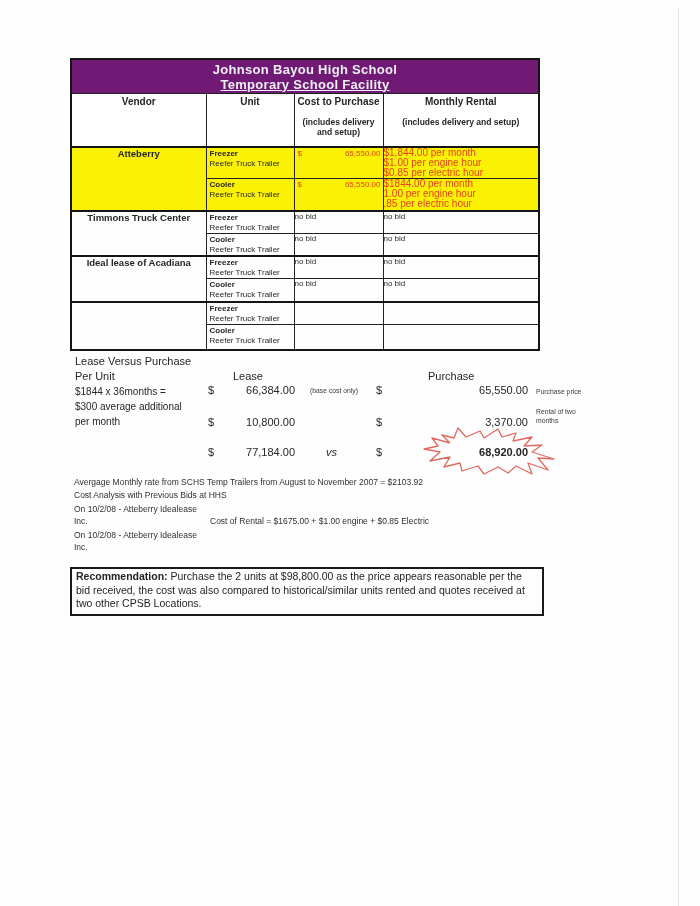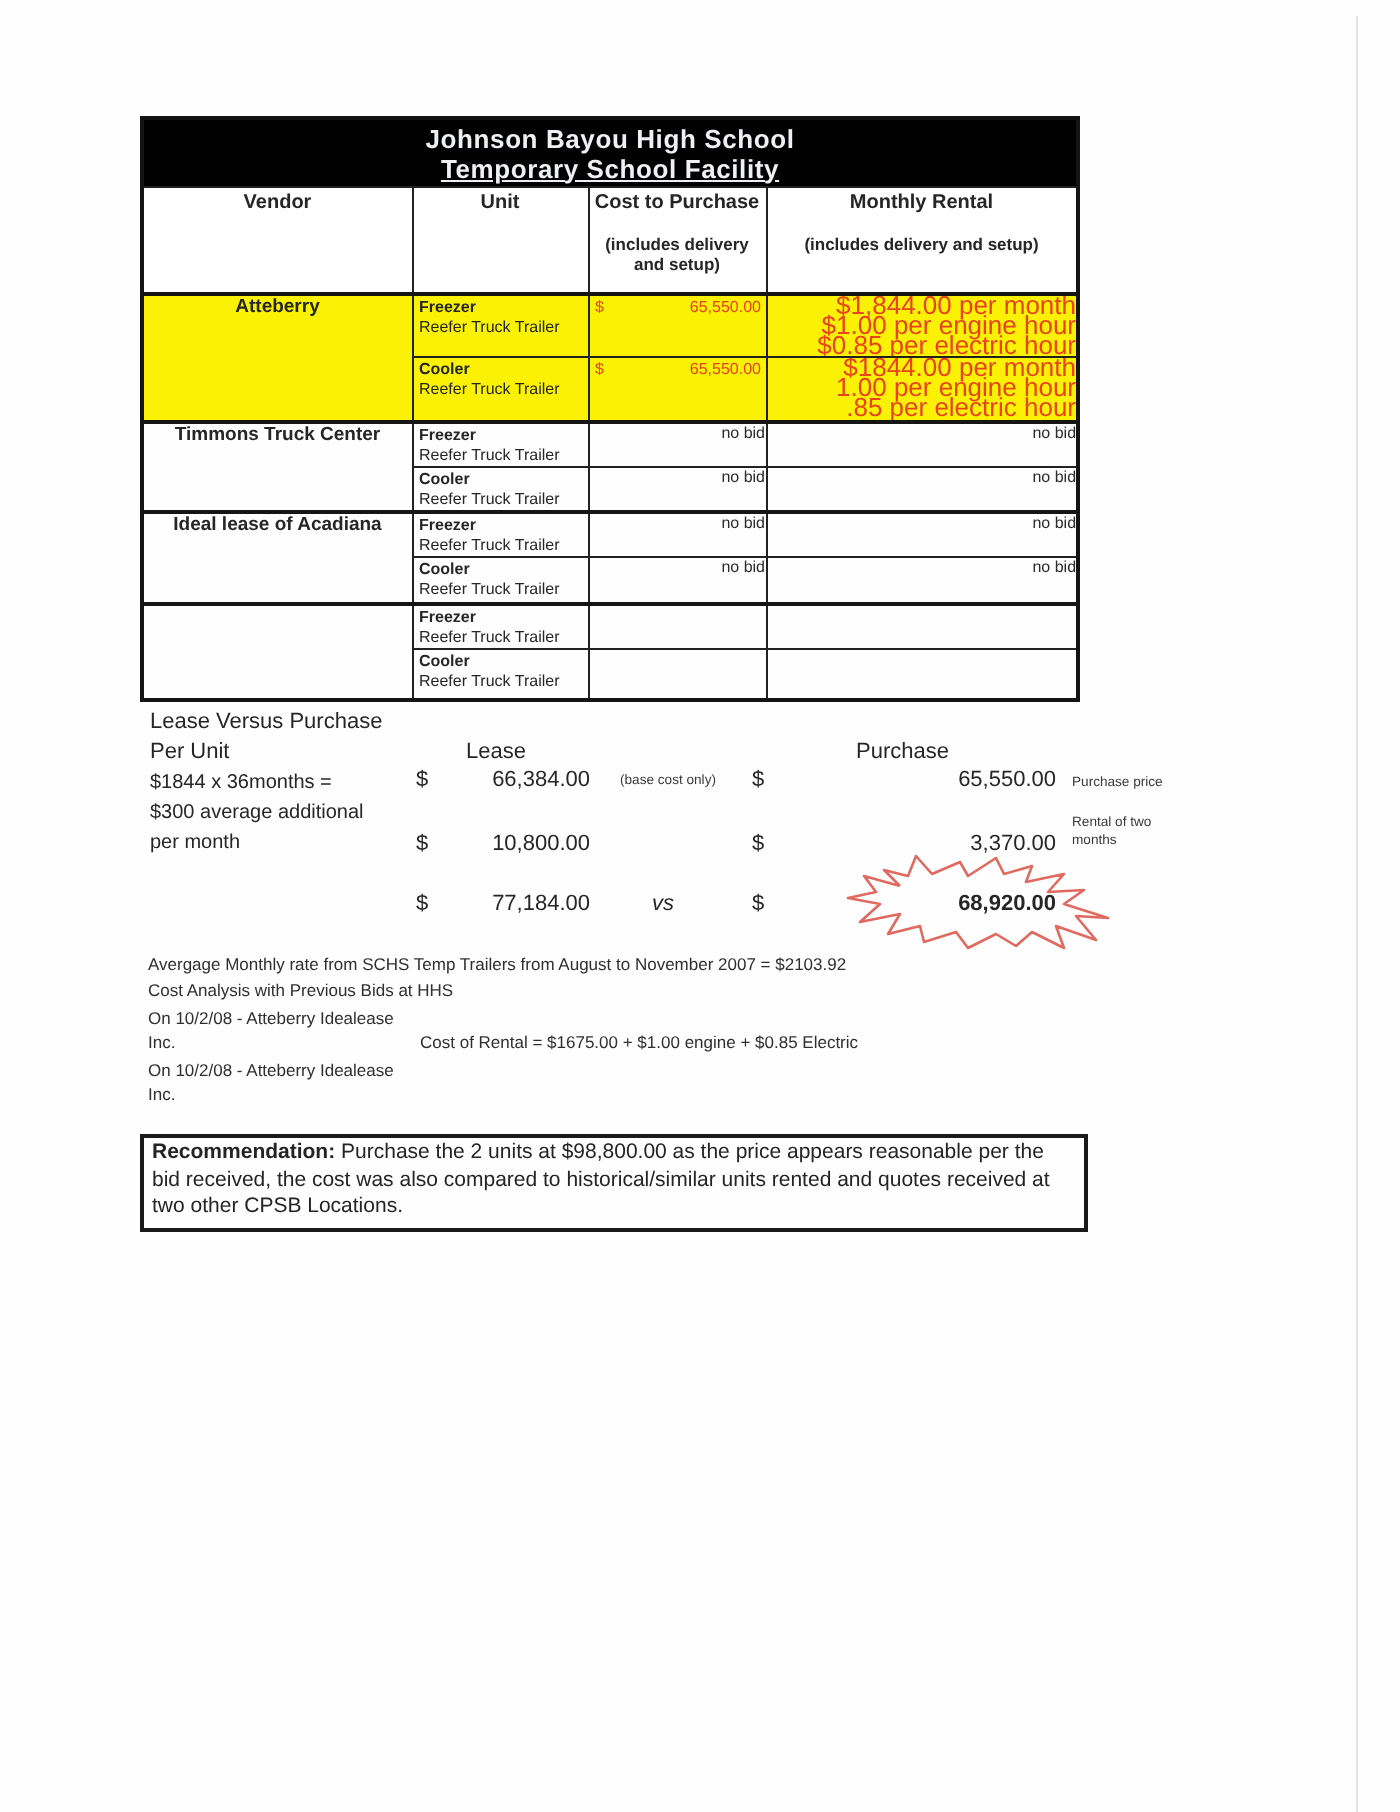--- a/index.html
+++ b/index.html
@@ -13,33 +13,33 @@
 
   
   table.bid-table{
     position:absolute;left:70px;top:58px;width:468px;
     border-collapse:collapse;table-layout:fixed;
     border:2px solid #141414;
   }
   table.bid-table td,table.bid-table th{
     border:1px solid #222;padding:0;vertical-align:top;overflow:hidden;
   }
-  tr.title-row td{background:#000000;height:33px;text-align:center;vertical-align:middle;}
+  tr.title-row td{background:#701a75;height:33px;text-align:center;vertical-align:middle;}
   .title-line1,.title-line2{color:#eef0f4;font-weight:bold;font-size:13px;line-height:15px;letter-spacing:.3px;}
   .title-line2{text-decoration:underline;}
   tr.head-row th{height:50px;background:#fff;font-size:8.5px;text-align:center;padding-top:2px;}
   .th-main{font-weight:bold;font-size:10px;}
   .th-sub{font-weight:bold;font-size:8.5px;margin-top:10px;padding:0 6px;}
   td.vendor-cell{vertical-align:middle;text-align:center;font-weight:bold;font-size:9.5px;}
   .unit-name{font-weight:bold;font-size:8px;line-height:10px;padding:1px 0 0 3px;}
   .unit-type{font-size:8px;line-height:10px;padding-left:3px;}
   td.cost-cell{font-size:8px;color:#e8431c;}
   .cost-flex{display:flex;justify-content:space-between;padding:1px 2px 0 3px;}
-  td.center-cell{text-align:right;font-size:8px;padding-top:1px;color:#2b2b2b;}
-  td.rental-cell{text-align:right;font-size:13px;line-height:10px;color:#e8431c;padding:1px 1px 0 0;margin-left:48px;}
+  td.center-cell{text-align:left;font-size:8px;padding-top:1px;color:#2b2b2b;}
+  td.rental-cell{font-size:10px;line-height:10px;color:#e8431c;padding:1px 1px 0 0;margin-left:48px;}
   tr.hl td{background:#fbf104;}
   tr.gstart td{border-top:2px solid #151515;}
   tr.gsplit td{border-top:1.5px solid #1a1a1a;}
 
   
   .lvp{position:absolute;left:70px;top:355px;width:580px;height:122px;font-size:10px;}
   .lvp .abs{position:absolute;white-space:nowrap;}
   .lvp-h{font-size:11px;}
   .amt{position:absolute;text-align:right;font-size:11px;}
   .dollar{font-size:11px;}

